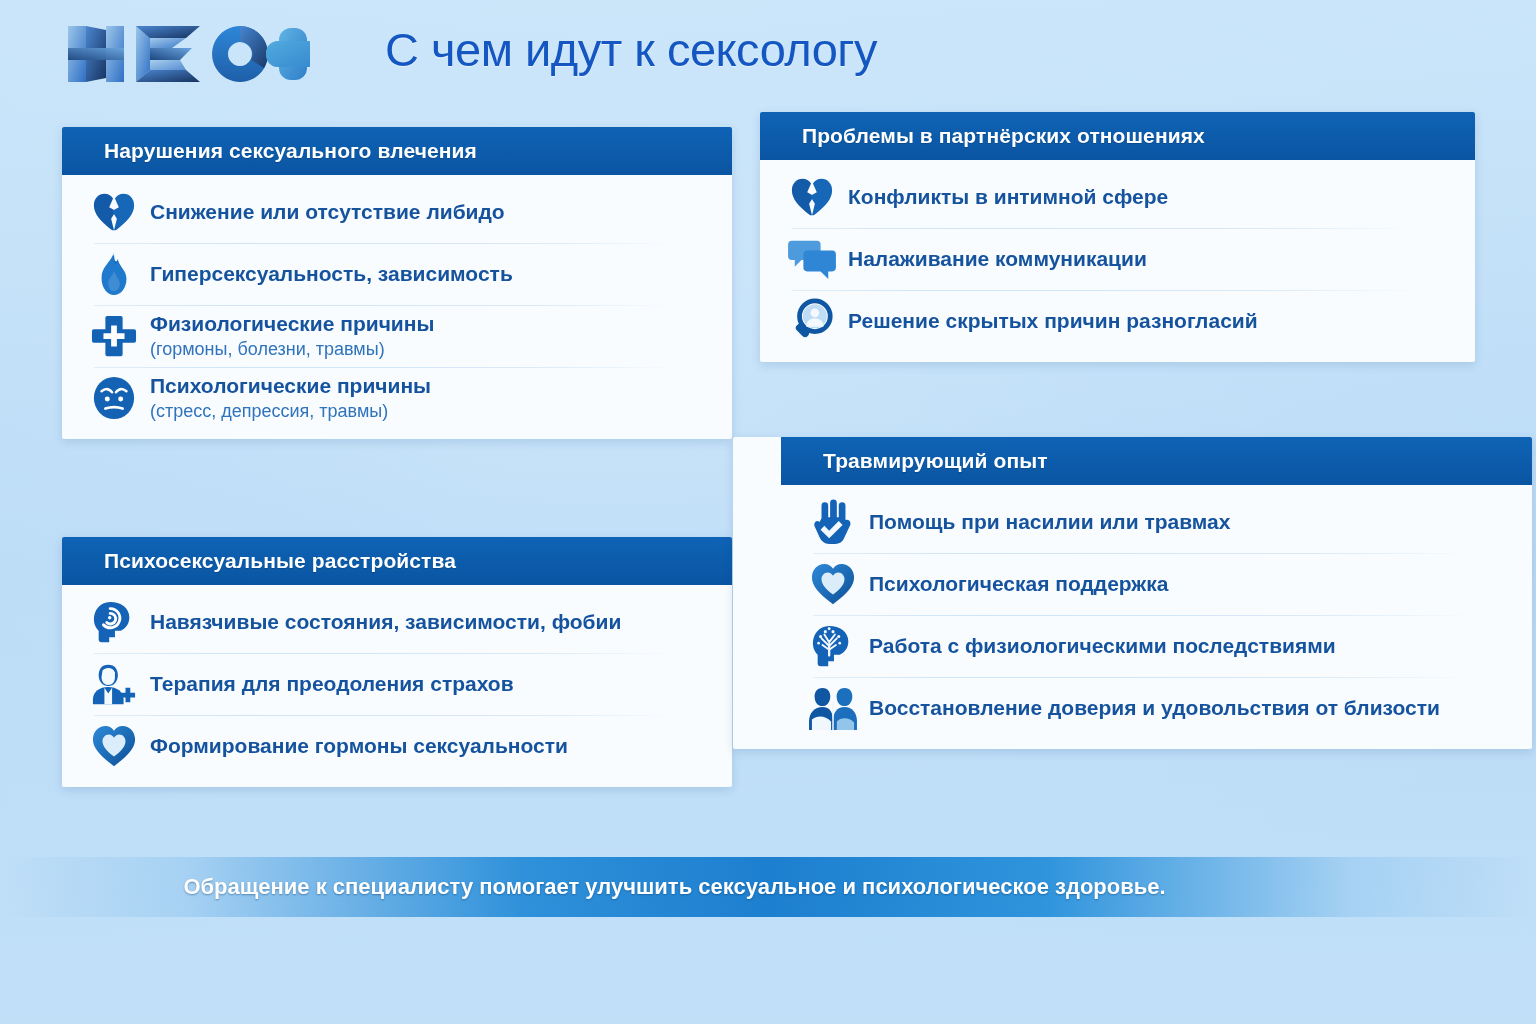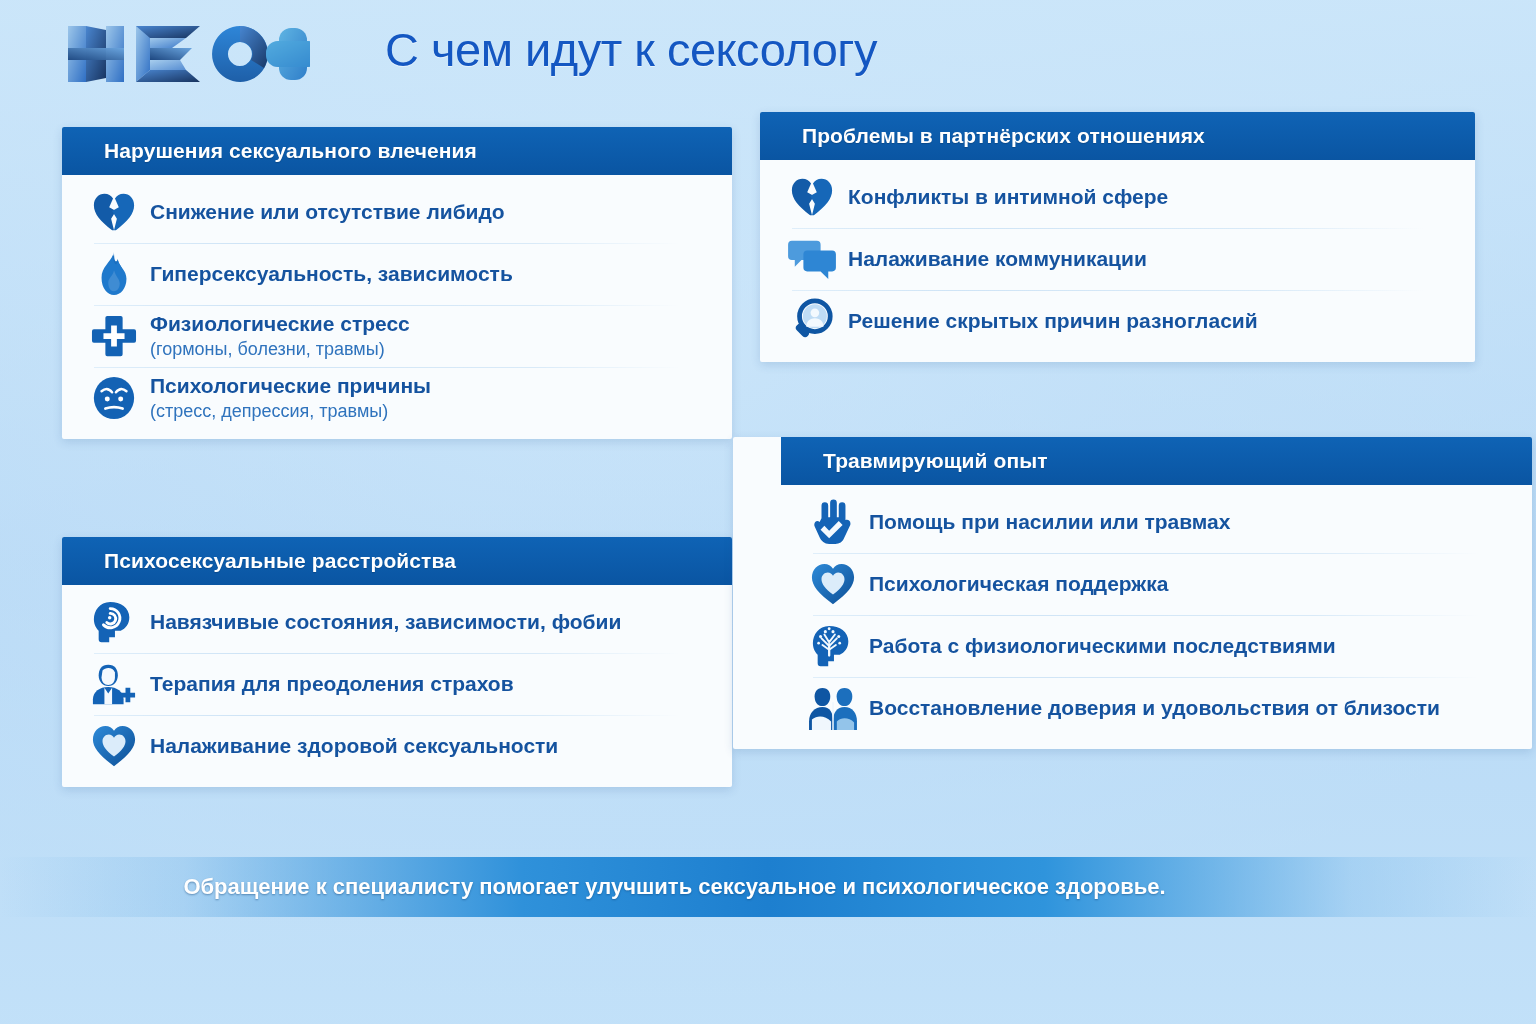--- a/index.html
+++ b/index.html
@@ -199,21 +199,21 @@
     </div>
 
     <div class="row">
       <span class="ico">
         <svg width="46" height="46" viewBox="0 0 48 48">
           <path d="M17 3 h14 a2 2 0 0 1 2 2 v12 h12 a2 2 0 0 1 2 2 v10 a2 2 0 0 1 -2 2 h-12 v12 a2 2 0 0 1 -2 2 h-14 a2 2 0 0 1 -2 -2 v-12 h-12 a2 2 0 0 1 -2 -2 v-10 a2 2 0 0 1 2 -2 h12 v-12 a2 2 0 0 1 2 -2 z" fill="#1362b4"></path>
           <path d="M21 13 h6 v8 h8 v6 h-8 v8 h-6 v-8 h-8 v-6 h8 z" fill="#ffffff"></path>
         </svg>
       </span>
       <span class="txt">
-        <span class="t-main bold">Физиологические стресс</span>
+        <span class="t-main bold">Физиологические причины</span>
         <span class="t-sub">(гормоны, болезни, травмы)</span>
       </span>
     </div>
 
     <div class="row">
       <span class="ico">
         <svg width="46" height="46" viewBox="0 0 48 48">
           <ellipse cx="24" cy="24" rx="21" ry="22" fill="#1362b4"></ellipse>
           <circle cx="17" cy="25" r="2.6" fill="#ffffff"></circle>
           <circle cx="31" cy="25" r="2.6" fill="#ffffff"></circle>
@@ -273,21 +273,21 @@
             <linearGradient id="hg1" x1="0" y1="0" x2="1" y2="1">
               <stop offset="0" stop-color="#2e8ad8"></stop>
                 <stop offset="1" stop-color="#0d4f96"></stop>
             </linearGradient>
           </defs>
           <path d="M24 45 C9 34 2 26 2 17 C2 9 8 3 15 3 C19 3 22 5 24 8 C26 5 29 3 33 3 C40 3 46 9 46 17 C46 26 39 34 24 45 Z" fill="url(#hg1)"></path>
           <path d="M24 35 C16 29 12 24 12 19 C12 15 15 12 18.5 12 C21 12 23 13.5 24 15.5 C25 13.5 27 12 29.5 12 C33 12 36 15 36 19 C36 24 32 29 24 35 Z" fill="#dbecfa"></path>
         </svg>
       </span>
       <span class="txt">
-        <span class="t-main">Налаживание здоровой сексуальности</span>
+        <span class="t-main">Формирование гормоны сексуальности</span>
       </span>
     </div>
 
   </div>
 </div>
 
 <div class="card" id="card-partner">
   <div class="card-head">
     <span class="card-head-title">Проблемы в партнёрских отношениях</span>
   </div>

